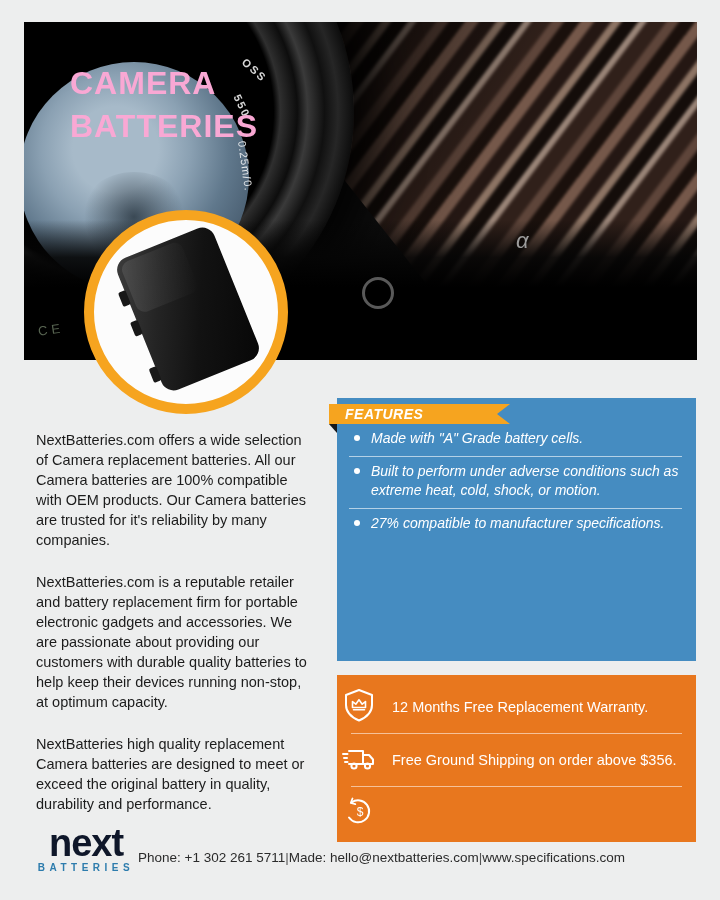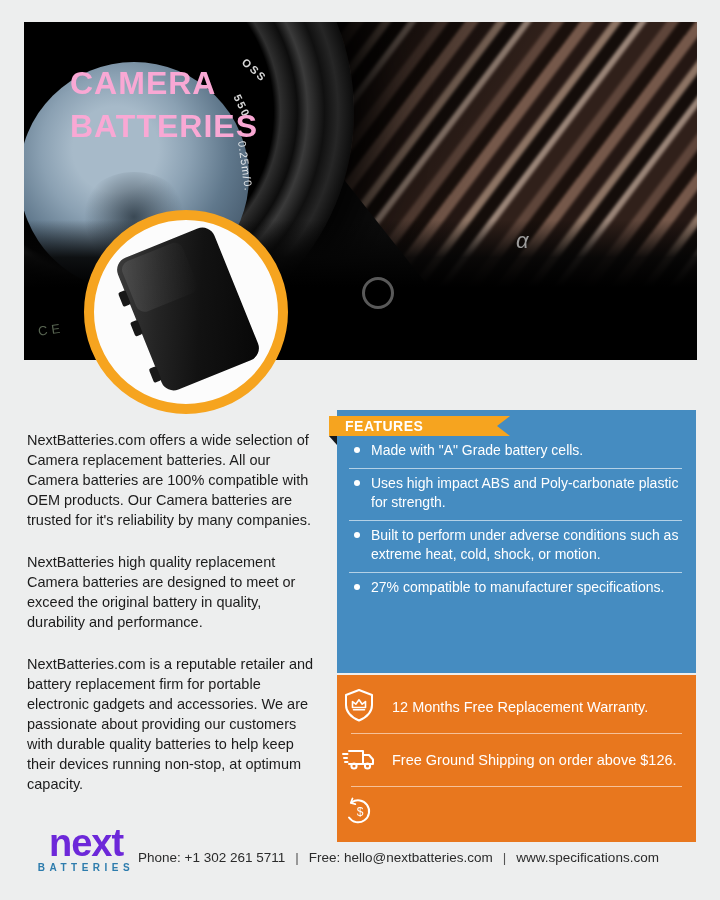--- a/index.html
+++ b/index.html
@@ -80,26 +80,26 @@
     border-radius:9px; background:linear-gradient(105deg, rgba(255,255,255,.10), rgba(255,255,255,0));
   }
   .battery .tab { position:absolute; left:-7px; width:8px; height:15px; background:#181818; border-radius:2px; }
   .tab1 { top:30px; } .tab2 { top:62px; } .tab3 { top:112px; }
 
   
   .intro {
     position:absolute; left:24px; top:430px; width:300px;
     font-size:14.5px; line-height:20px; color:#1c1c1c;
   }
-  .intro p { margin:0 3px 22px; }
+  .intro p { margin:0 12px 22px; }
 
   
   .features-panel {
-    position:absolute; left:337px; top:410px; width:359px; height:263px;
-    background:#458cc1; box-sizing:border-box;
+    position:absolute; left:337px; top:398px; width:359px; height:263px;
+    background:#458cc1; box-sizing:border-box;font-style:italic;
   }
   .ribbon {
     position:absolute; left:-8px; top:6px; width:181px; height:20px;
     background:#f6a41f; color:#fff; font-size:14px; font-weight:bold;
     letter-spacing:.5px; line-height:20px; padding-left:16px; box-sizing:border-box;
     clip-path:polygon(0 0, 100% 0, calc(100% - 13px) 50%, 100% 100%, 0 100%);
     z-index:3;
   }
   .ribbon-fold {
     position:absolute; left:-8px; top:26px; width:8px; height:9px;
@@ -124,25 +124,25 @@
     display:flex; flex-direction:column; justify-content:space-between;
     padding:6px 0;
   }
   .benefit-row { display:flex; align-items:center; gap:15px; padding:6px 4px; flex:1; }
   .benefit-row .b-icon { flex:0 0 36px; }
   .benefit-text { color:#fff; font-size:14.5px; line-height:20px; }
   .benefit-sep { height:1px; background:rgba(255,255,255,.55); margin:0 14px; flex:0 0 1px; }
 
   
   .logo { position:absolute; left:31px; top:826px; width:110px; text-align:center; }
-  .logo-main { color:#6d28d9; font-size:38px; font-weight:bold; letter-spacing:-1px; line-height:34px; }
+  .logo-main { color:#0f172a; font-size:38px; font-weight:bold; letter-spacing:-1px; line-height:34px; }
   .logo-sub { color:#2d7cad; font-size:10px; font-weight:bold; letter-spacing:4.5px; margin-top:2px; }
   .contact {
     position:absolute; left:138px; top:850px; font-size:13.5px; color:#2b2b2b;
-    display:flex; gap:10px; align-items:center;
+    display:flex; gap:0; align-items:center;
   }
   .contact a { color:#2b2b2b; text-decoration:none; }
   .pipe { color:#555; }
 </style>
 </head>
 <body>
 
 <div class="hero">
   <div class="bark"></div>
   <div class="bark-shade"></div>
@@ -165,32 +165,31 @@
 <div class="inset">
   <div class="battery">
     <div class="tab tab1"></div>
     <div class="tab tab2"></div>
     <div class="tab tab3"></div>
   </div>
 </div>
 
 <div class="intro">
   <p>NextBatteries.com offers a wide selection of Camera replacement batteries. All our Camera batteries are 100% compatible with OEM products. Our Camera batteries are trusted for it's reliability by many companies.</p>
+  <p>NextBatteries.com is a reputable retailer and battery replacement firm for portable electronic gadgets and accessories. We are passionate about providing our customers with durable quality batteries to help keep their devices running non-stop, at optimum capacity.</p>
   <p>NextBatteries high quality replacement Camera batteries are designed to meet or exceed the original battery in quality, durability and performance.</p>
-  <p>NextBatteries.com is a reputable retailer and battery replacement firm for portable electronic gadgets and accessories. We are passionate about providing our customers with durable quality batteries to help keep their devices running non-stop, at optimum capacity.</p>
 </div>
 
 <div class="features-panel">
   <div class="ribbon">
     <span>FEATURES</span>
   </div>
   <div class="ribbon-fold"></div>
   <ul class="features-list">
     <li><span>Made with "A" Grade battery cells.</span></li>
-    <li><span>Uses high impact ABS and Poly-carbonate plastic for strength.</span></li>
     <li><span>Built to perform under adverse conditions such as extreme heat, cold, shock, or motion.</span></li>
     <li><span>27% compatible to manufacturer specifications.</span></li>
   </ul>
 </div>
 
 <div class="benefits-panel">
   <div class="benefit-row">
     <span class="b-icon">
       <svg width="36" height="36" viewBox="0 0 36 36" fill="none" stroke="#fff" stroke-width="2" stroke-linecap="round" stroke-linejoin="round">
         <path d="M18 3 L31 8 V18 C31 26 25 30.5 18 33.5 C11 30.5 5 26 5 18 V8 Z"></path>
@@ -205,21 +204,21 @@
   <div class="benefit-row">
     <span class="b-icon">
       <svg width="36" height="36" viewBox="0 0 36 36" fill="none" stroke="#fff" stroke-width="2" stroke-linecap="round" stroke-linejoin="round">
         <path d="M8 11 H22 V24 H8"></path>
         <path d="M22 15 H28 L32 19.5 V24 H22"></path>
         <circle cx="13" cy="26" r="2.6"></circle>
         <circle cx="26.5" cy="26" r="2.6"></circle>
         <path d="M2 14 H6.5 M3 18 H6 M4 22 H6.5"></path>
       </svg>
     </span>
-    <span class="benefit-text">Free Ground Shipping on order above $126.</span>
+    <span class="benefit-text">Free Ground Shipping on order above $356.</span>
   </div>
   <div class="benefit-sep"></div>
 
   <div class="benefit-row">
     <span class="b-icon">
       <svg width="36" height="36" viewBox="0 0 36 36" fill="none" stroke="#fff" stroke-width="2" stroke-linecap="round" stroke-linejoin="round">
         <path d="M10.5 9.5 A11 11 0 1 1 8 24.5"></path>
         <path d="M11.5 5.5 L9.8 10 L14.3 11.2" stroke-width="1.8"></path>
         <text x="19" y="22.5" font-size="12" font-family="Liberation Sans, sans-serif" fill="#fff" stroke="none" text-anchor="middle">$</text>
       </svg>
@@ -228,16 +227,16 @@
 </div>
 
 <div class="logo">
   <div class="logo-main">next</div>
   <div class="logo-sub">BATTERIES</div>
 </div>
 
 <div class="contact">
   <a href="#">Phone: +1 302 261 5711</a>
   <span class="pipe">|</span>
-  <a href="#">Free: hello@nextbatteries.com</a>
+  <a href="#">Made: hello@nextbatteries.com</a>
   <span class="pipe">|</span>
   <a href="#">www.specifications.com</a>
 </div>
 
 </body></html>

